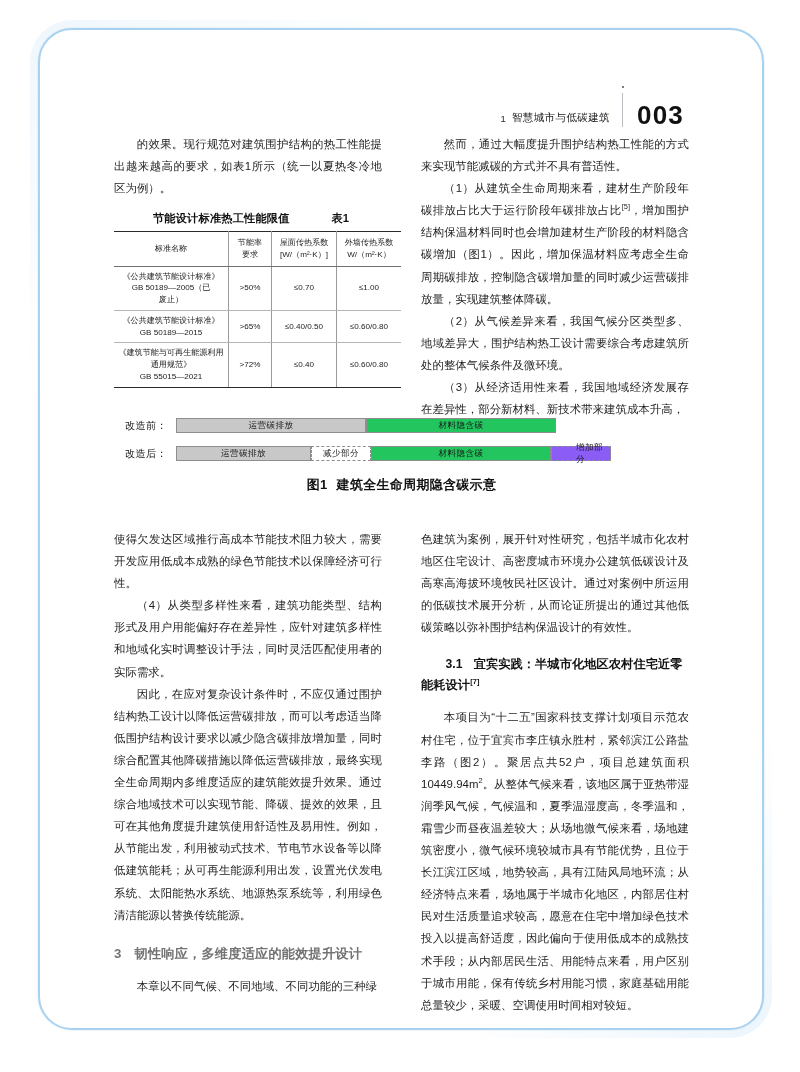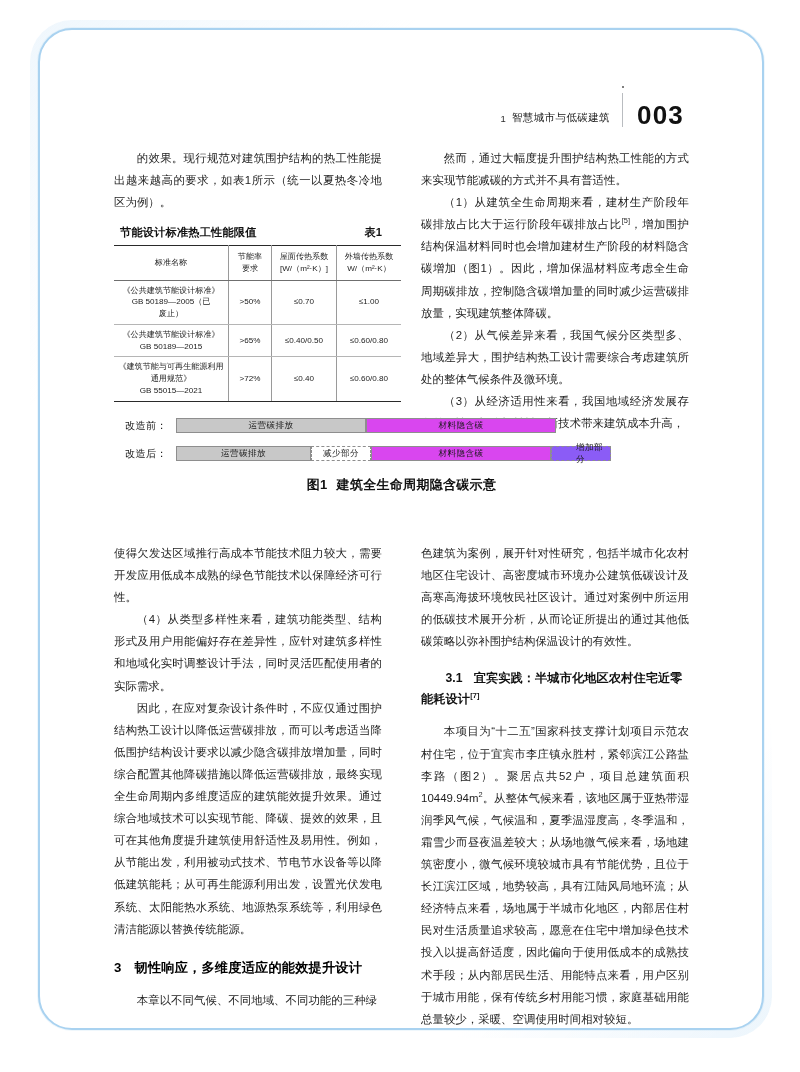--- a/index.html
+++ b/index.html
@@ -98,42 +98,42 @@
   
   #columns {
     position: absolute;
     left: 114px;
     top: 133px;
     width: 575px;
   }
   .col {
     width: 268px;
     position: absolute;
-    top: 14px;
+    top: 0;
   }
   .col-left  { left: 0; }
   .col-right { left: 307px; }
 
   p.body {
     margin: 0 0 0 0;
     font-size: 11.4px;
     line-height: 22.1px;
     text-align: justify;
     text-justify: inter-ideograph;
     color: #1d1d1d;
     letter-spacing: 0.05px;
   }
   p.indent { text-indent: 2em; }
   sup.ref { font-size: 7.4px; vertical-align: super; line-height: 0; }
 
   
   .tbl-wrap { margin-top: 12px; margin-bottom: 6px; }
   .tbl-caption {
     display: flex;
-    justify-content: space-between;
+    justify-content: center;
     align-items: baseline;
     font-size: 11.2px;
     color: #111;
     margin-bottom: 5px;
     padding-left: 6px;
   }
   .tbl-caption .t-title { font-weight: 700; letter-spacing: 0.2px; }
   .tbl-caption .t-num   { font-weight: 700; margin-left: 42px; }
 
   table.spec {
@@ -193,21 +193,21 @@
     height: 15px;
     box-sizing: border-box;
     display: flex;
     align-items: center;
     justify-content: center;
     font-size: 8.6px;
     color: #1a1a1a;
     letter-spacing: 0.4px;
   }
   .bar-op     { background: #c8c8c8; border: 1px solid #8e8e8e; }
-  .bar-emb    { background: #d946ef; border: 1px solid #8e8e8e; }
+  .bar-emb    { background: #22c55e; border: 1px solid #8e8e8e; }
   .bar-dash   { background: #ffffff; border: 1px dashed #8e8e8e; }
   .bar-dash2  { background: #8b5cf6; border: 1px dashed #8e8e8e; padding-left: 24px; }
   .fig-cap {
     text-align: center;
     font-size: 13px;
     color: #111;
     margin-top: 15px;
     letter-spacing: 0.3px;
   }
   .fig-cap .fc-num { font-weight: 700; margin-right: 9px; }
@@ -216,21 +216,21 @@
   
   #columns2 {
     position: absolute;
     left: 114px;
     top: 528px;
     width: 575px;
   }
   h2.sec {
     font-size: 13.2px;
     font-weight: 700;
-    color: #000000;
+    color: #737373;
     margin: 19px 0 12px 0;
     letter-spacing: 0.2px;
   }
   h2.sec .sec-no { margin-right: 13px; }
   h3.sub {
     font-size: 12.2px;
     font-weight: 700;
     color: #111;
     margin: 16px 0 10px 0;
     text-indent: 2em;

